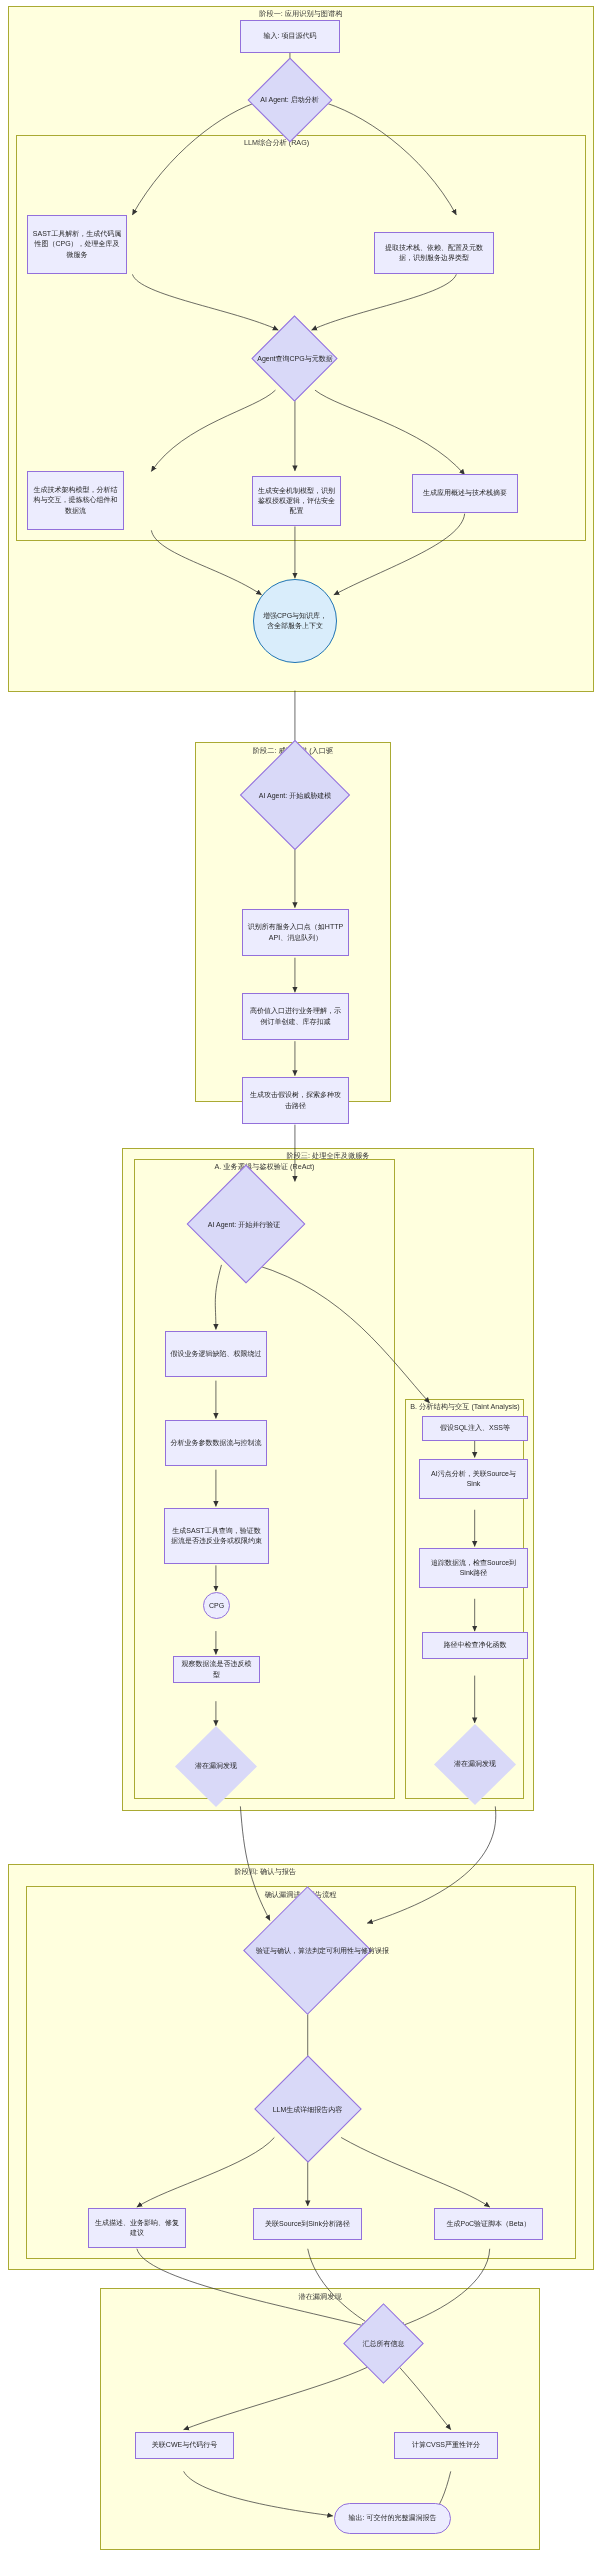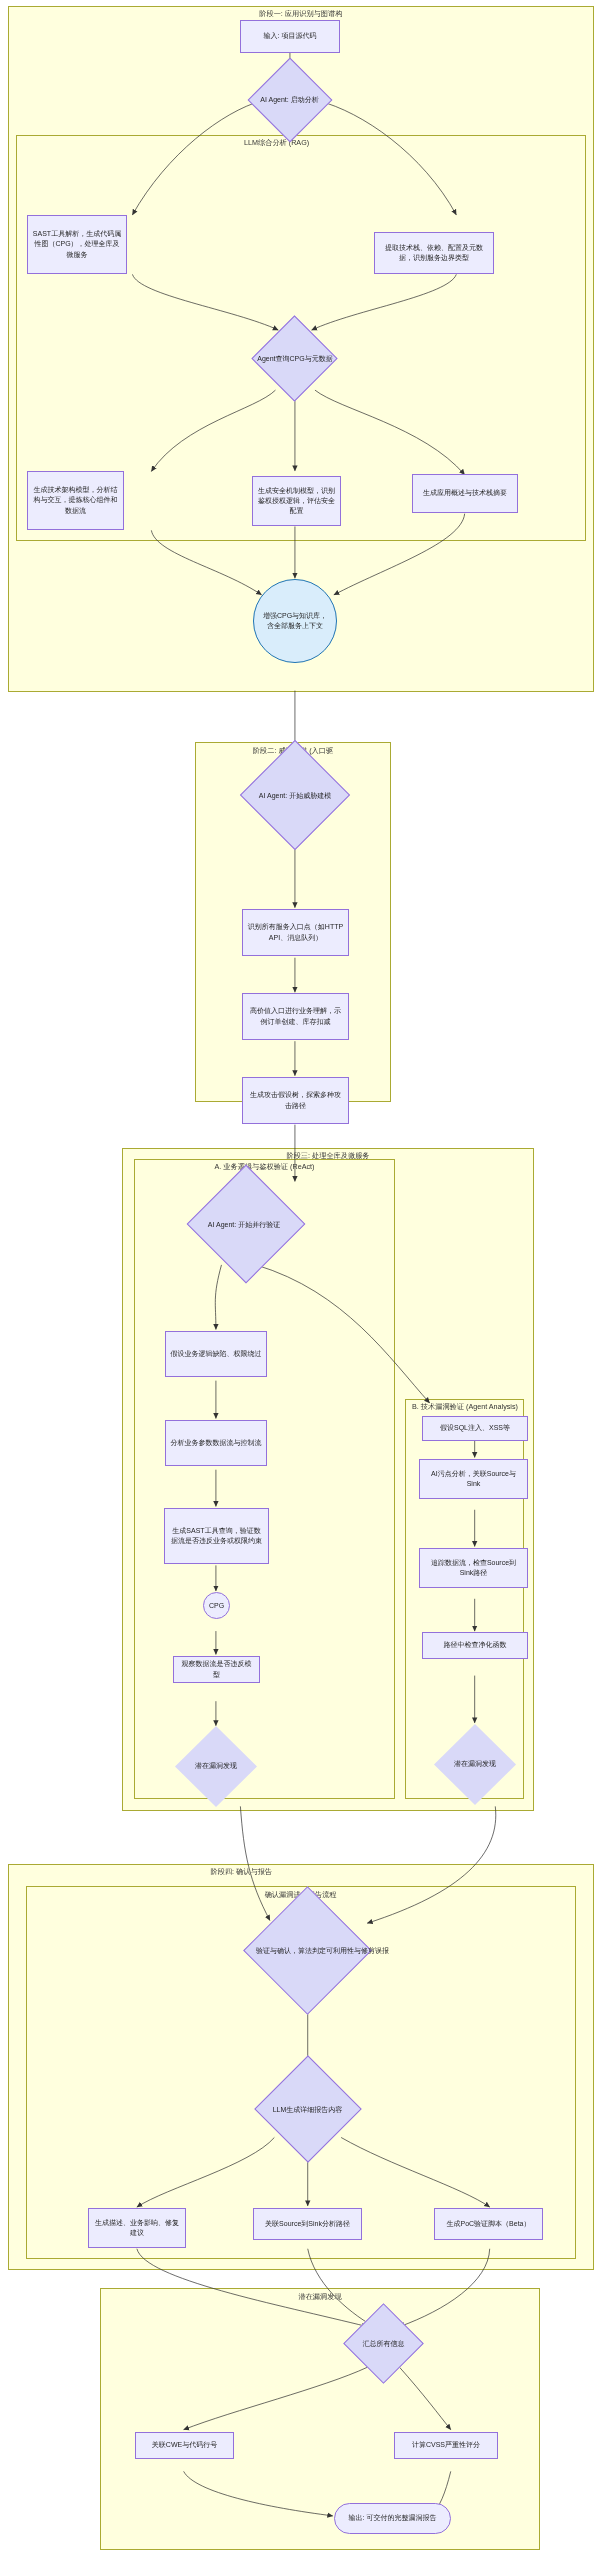--- a/index.html
+++ b/index.html
@@ -231,37 +231,37 @@
   <div class="node circle" style="left:203px;top:1592px;width:27px;height:27px;">CPG</div>
 
   <div class="node rect" style="left:173px;top:1656px;width:87px;height:27px;">观察数据流是否违反模型</div>
 
   <div class="diamond-wrap" style="left:175px;top:1726px;width:82px;height:81px;">
     <div class="dshape tallmask" style="left:0;top:0;width:82px;height:81px;background:#d9d9f8;border:none;transform:none;clip-path:polygon(50% 0,100% 50%,50% 100%,0 50%);"></div>
     <div class="dlabel">潜在漏洞发现</div>
   </div>
 
   <div class="subgraph nested" style="left:405px;top:1399px;width:119px;height:400px;"></div>
-  <div class="sg-title wrap" style="left:400px;top:1402px;width:130px;">B. 技术漏洞验证 (Agent Analysis)</div>
+  <div class="sg-title wrap" style="left:400px;top:1402px;width:130px;">B. 分析结构与交互 (Taint Analysis)</div>
 
   <div class="node rect" style="left:422px;top:1416px;width:106px;height:24.5px;">假设SQL注入、XSS等</div>
 
   <div class="node rect" style="left:419px;top:1459px;width:109px;height:40px;">AI污点分析，关联Source与Sink</div>
 
   <div class="node rect" style="left:419px;top:1548px;width:109px;height:40px;">追踪数据流，检查Source到Sink路径</div>
 
   <div class="node rect" style="left:422px;top:1632px;width:106px;height:27px;">路径中检查净化函数</div>
 
   <div class="diamond-wrap" style="left:434px;top:1724px;width:82px;height:81px;">
     <div class="dshape" style="left:0;top:0;width:82px;height:81px;background:#d9d9f8;border:none;transform:none;clip-path:polygon(50% 0,100% 50%,50% 100%,0 50%);"></div>
     <div class="dlabel">潜在漏洞发现</div>
   </div>
 
   <div class="subgraph" style="left:7.8px;top:1864px;width:586px;height:406px;"></div>
-  <div class="sg-title" style="left:7.8px;top:1867px;width:467px;">阶段四: 确认与报告</div>
+  <div class="sg-title" style="left:7.8px;top:1867px;width:467px;padding-left:24px;">阶段四: 确认与报告</div>
 
   <div class="subgraph nested" style="left:25.6px;top:1886px;width:550px;height:373px;"></div>
   <div class="sg-title" style="left:25.6px;top:1890px;width:550px;">确认漏洞进入报告流程</div>
 
   <div class="diamond-wrap" style="left:230px;top:1906px;width:156px;height:90px;">
     <div class="dshape" style="left:32px;top:-0.6px;width:91px;height:91px;"></div>
     <div class="dlabel wrap" style="padding:0 14.5px;">验证与确认，算法判定可利用性与修剪误报</div>
   </div>
 
   <div class="diamond-wrap" style="left:239px;top:2072px;width:137px;height:76px;">

